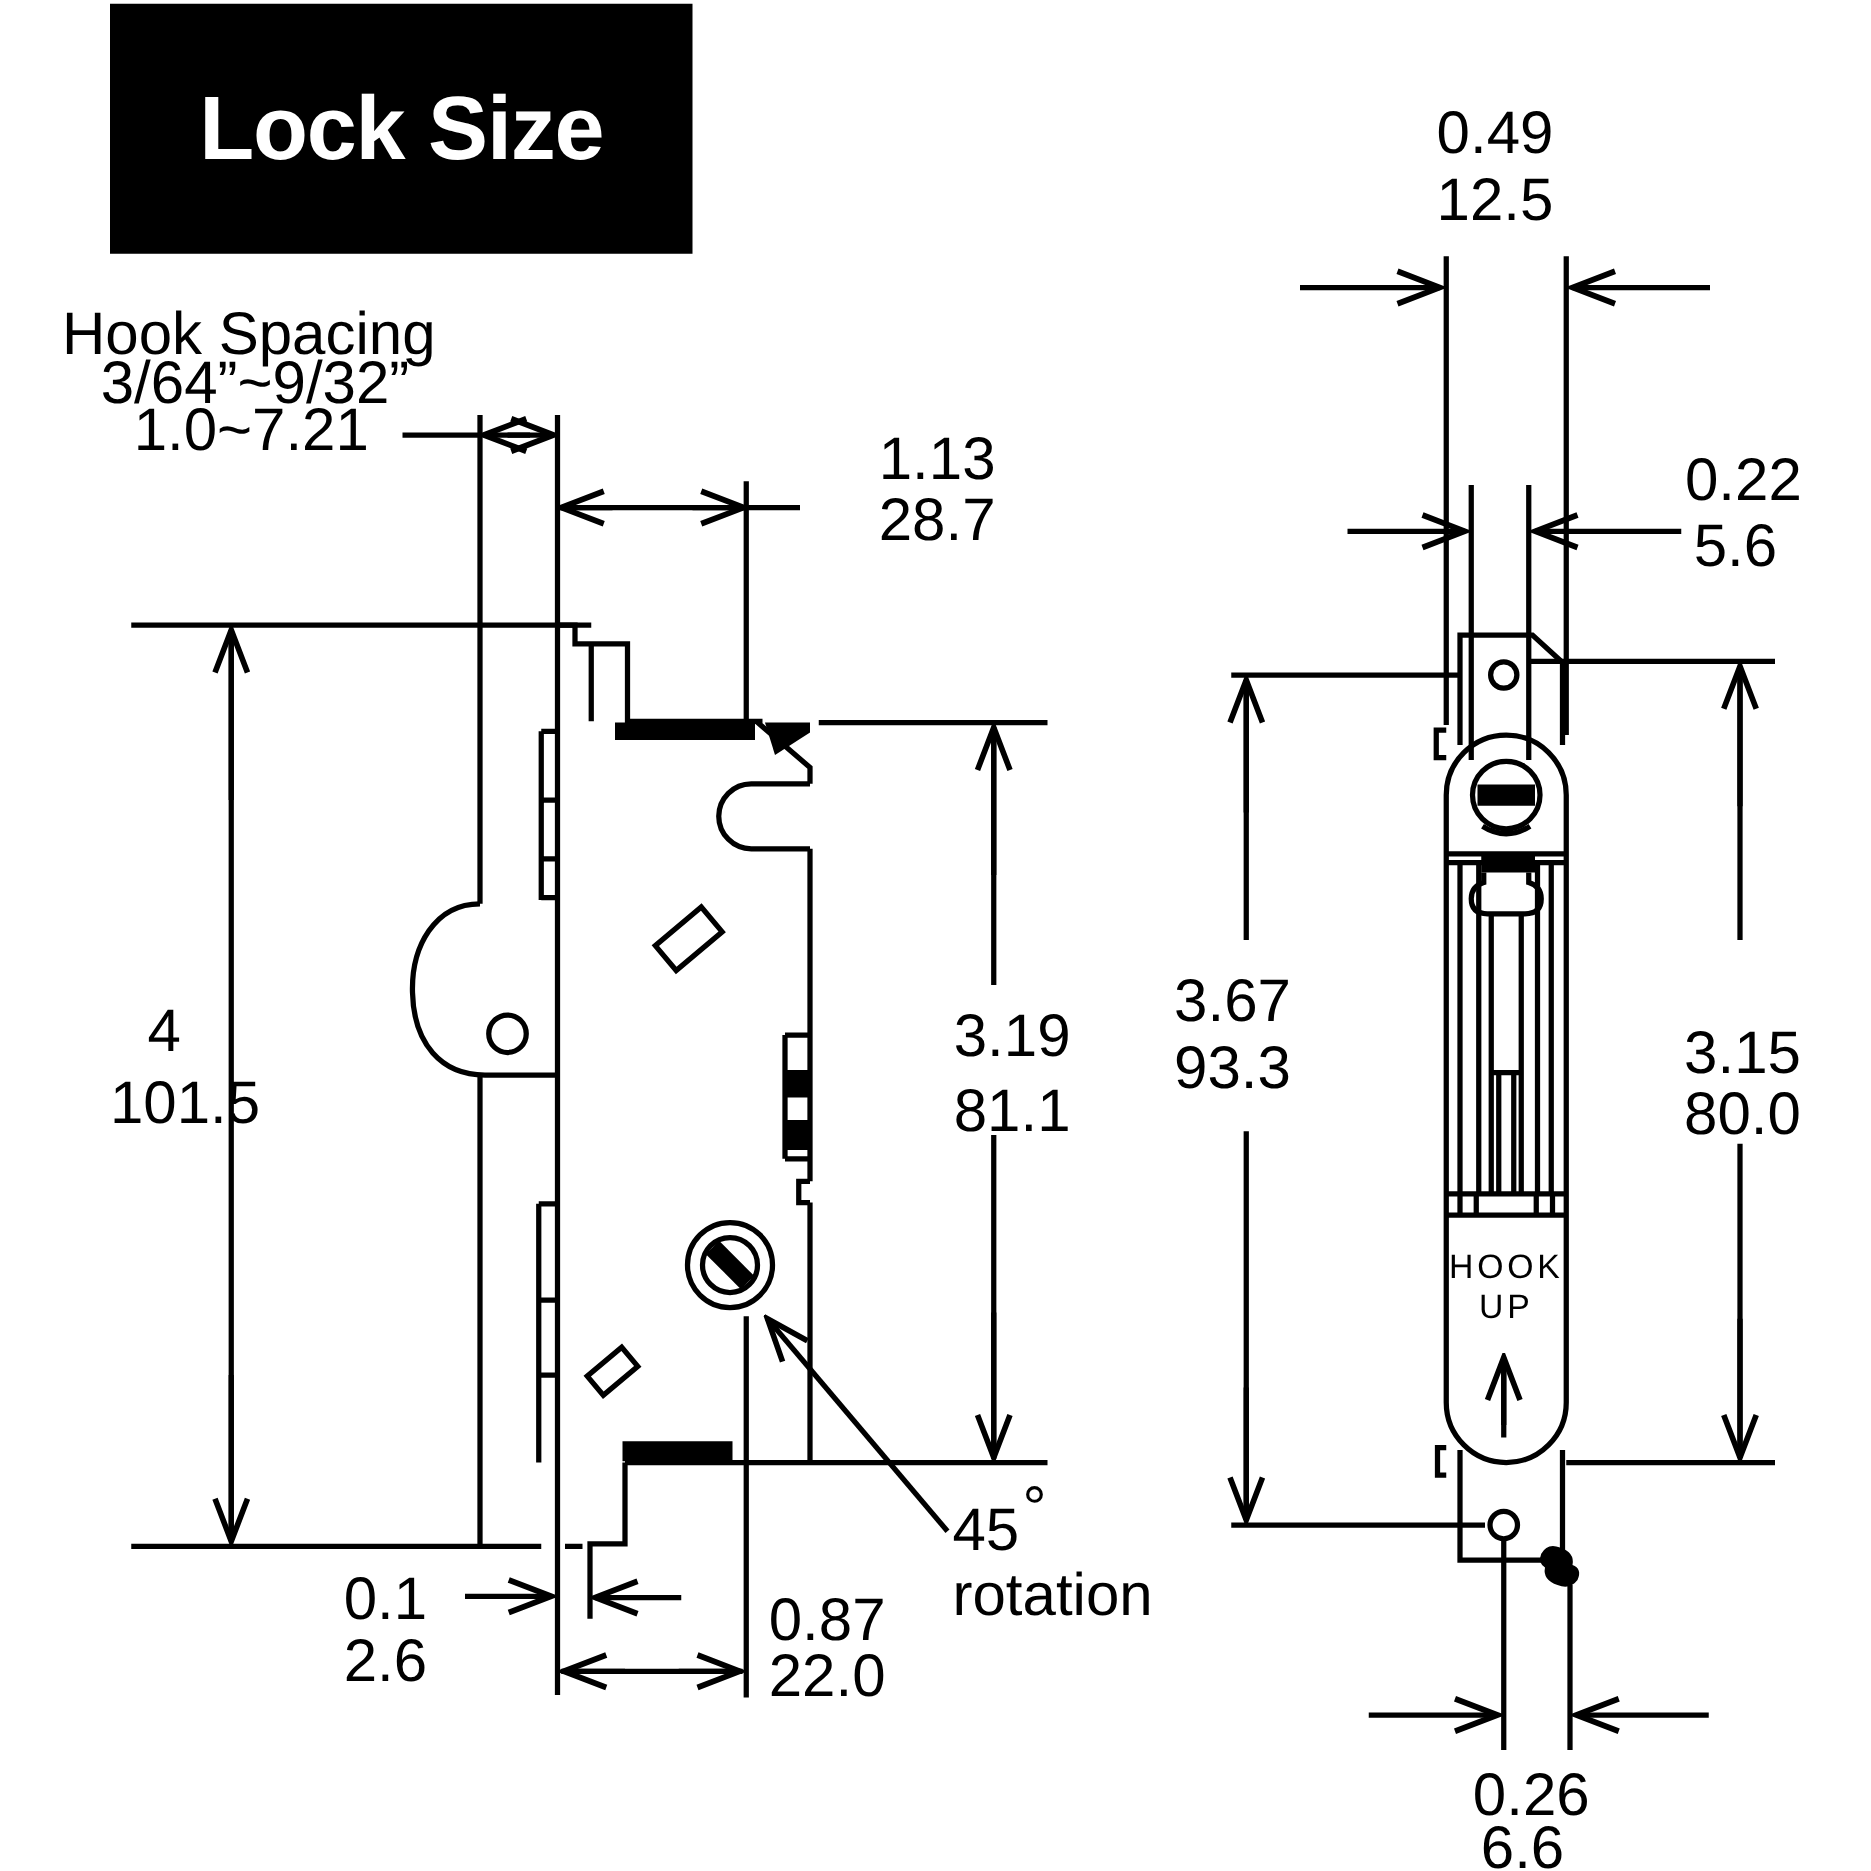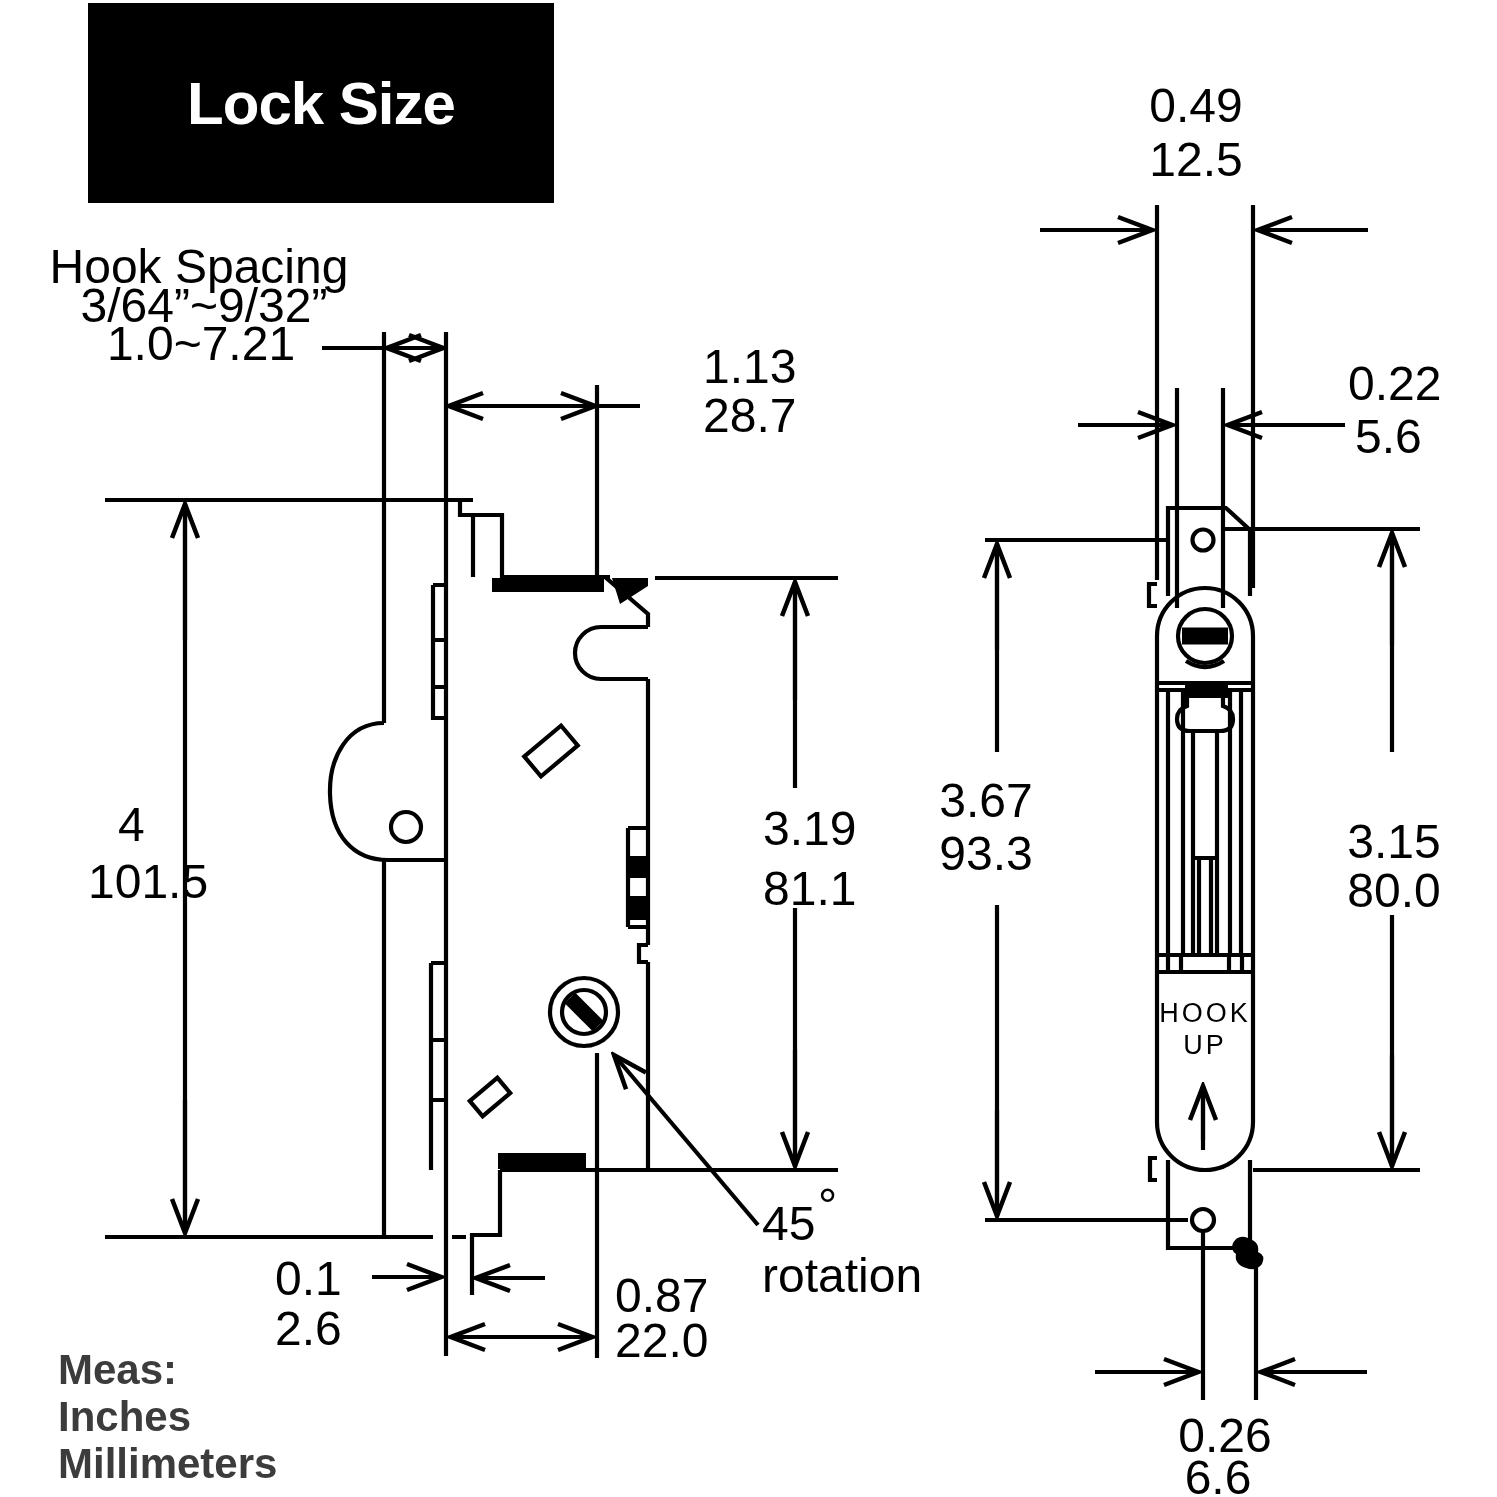--- a/index.html
+++ b/index.html
@@ -1,42 +1,37 @@
 <!DOCTYPE html>
 <html><head>
 <meta charset="utf-8">
 <style>
   html,body{margin:0;padding:0;background:#fff;}
   .canvas{position:relative;width:1497px;height:1497px;background:#ffffff;overflow:hidden;
           font-family:"Liberation Sans",sans-serif;}
   .title-banner{position:absolute;left:88px;top:3px;width:466px;height:200px;background:#000;
                 display:flex;align-items:center;justify-content:center;}
-  .title-banner span{color:#fff;font-size:60px;font-weight:bold;letter-spacing:-1px;}
+  .title-banner span{color:#fff;font-size:72px;font-weight:bold;letter-spacing:-1px;}
   .meas-note{position:absolute;left:58px;top:1346px;color:#3c3c3c;font-size:42px;font-weight:bold;
              line-height:47px;}
   svg{position:absolute;left:0;top:0;}
   svg text{font-family:"Liberation Sans",sans-serif;fill:#000;font-size:48px;}
   .ln{fill:none;stroke:#000;stroke-width:4.2px;stroke-linecap:butt;}
   .blk{fill:#000;stroke:none;}
   .small{font-size:27px;letter-spacing:3px;}
 </style>
 </head>
 <body>
 
 <div class="canvas">
 
   <div class="title-banner">
     <span>Lock Size</span>
   </div>
 
-  <div class="meas-note">
-    <div>Meas:</div>
-    <div>Inches</div>
-    <div>Millimeters</div>
-  </div>
 
   <svg width="1497" height="1497" viewBox="0 0 1497 1497">
     <defs>
       <marker id="ah" viewBox="-44 -18 48 36" refX="0" refY="0" markerWidth="48" markerHeight="36" orient="auto" markerUnits="userSpaceOnUse">
         <path d="M-34,-13 L0,0 L-34,13" fill="none" stroke="#000" stroke-width="4.5"></path>
       </marker>
     </defs>
 
     <g>
 

